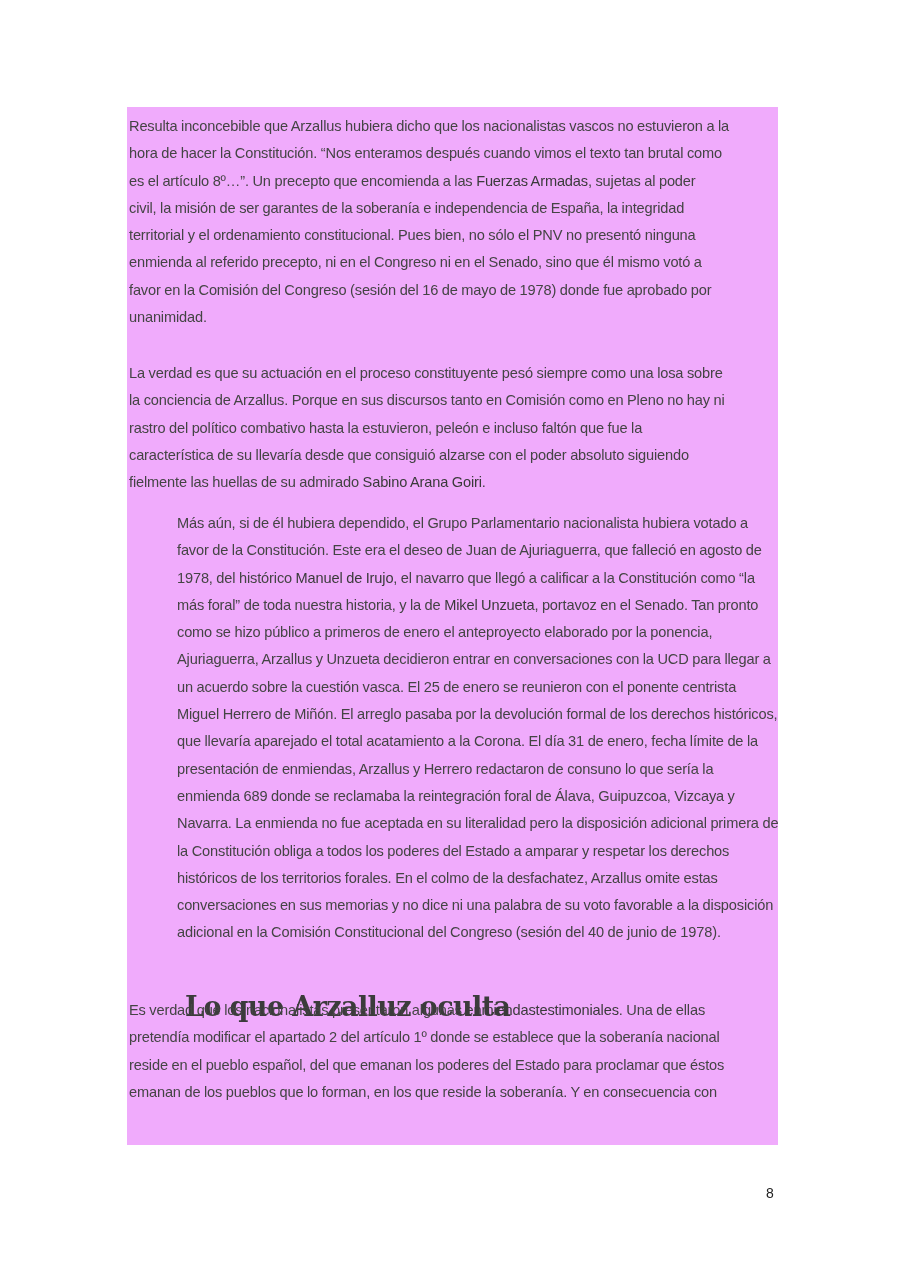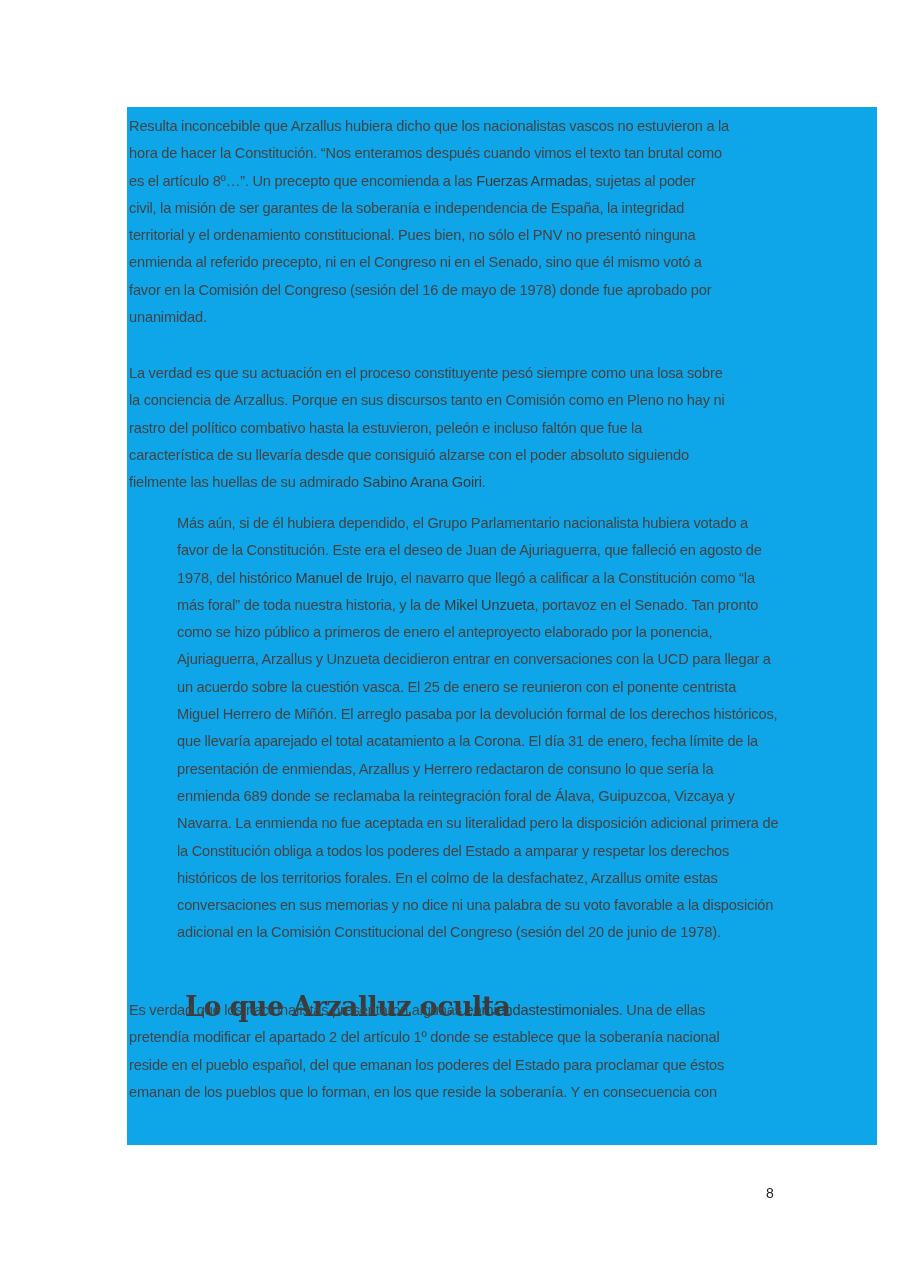--- a/index.html
+++ b/index.html
@@ -18,23 +18,23 @@
       position: absolute;
       left: 0; top: 0;
       width: 906px;
       height: 1280px;
       background: #ffffff;
     }
     .content-block {
       position: absolute;
       left: 127px;
       top: 107px;
-      width: 750px;
+      width: 651px;
       height: 1038px;
-      background: #0ea5e9;
+      background: #f0abfc;
     }
     .para {
       position: absolute;
       left: 2px;
       width: 650px;
       margin: 0;
       font-size: 14.6px;
       line-height: 27.3px;
       color: #444444;
       letter-spacing: -0.15px;
@@ -105,21 +105,21 @@
         <span class="line"><span>Ajuriaguerra, Arzallus y Unzueta decidieron entrar en conversaciones con la UCD para llegar a</span></span>
         <span class="line"><span>un acuerdo sobre la cuestión vasca. El 25 de enero se reunieron con el ponente centrista</span></span>
         <span class="line"><span>Miguel Herrero de Miñón. El arreglo pasaba por la devolución formal de los derechos históricos,</span></span>
         <span class="line"><span>que llevaría aparejado el total acatamiento a la Corona. El día 31 de enero, fecha límite de la</span></span>
         <span class="line"><span>presentación de enmiendas, Arzallus y Herrero redactaron de consuno lo que sería la</span></span>
         <span class="line"><span>enmienda 689 donde se reclamaba la reintegración foral de Álava, Guipuzcoa, Vizcaya y</span></span>
         <span class="line"><span>Navarra. La enmienda no fue aceptada en su literalidad pero la disposición adicional primera de</span></span>
         <span class="line"><span>la Constitución obliga a todos los poderes del Estado a amparar y respetar los derechos</span></span>
         <span class="line"><span>históricos de los territorios forales. En el colmo de la desfachatez, Arzallus omite estas</span></span>
         <span class="line"><span>conversaciones en sus memorias y no dice ni una palabra de su voto favorable a la disposición</span></span>
-        <span class="line"><span>adicional en la Comisión Constitucional del Congreso (sesión del 20 de junio de 1978).</span></span>
+        <span class="line"><span>adicional en la Comisión Constitucional del Congreso (sesión del 40 de junio de 1978).</span></span>
       </p>
     <h2 class="heading">Lo que Arzalluz oculta</h2>
     <p class="para" id="p4">
         <span class="line"><span>Es verdad que los nacionalistas presentaron algunas </span><b>enmiendastestimoniales</b><span>. Una de ellas</span></span>
         <span class="line"><span>pretendía modificar el apartado 2 del artículo 1º donde se establece que la soberanía nacional</span></span>
         <span class="line"><span>reside en el pueblo español, del que emanan los poderes del Estado para  proclamar que éstos</span></span>
         <span class="line"><span>emanan de los pueblos que lo forman, en los que reside la soberanía. Y en consecuencia con</span></span>
       </p>
   </div>
   <div class="page-number">8</div>

